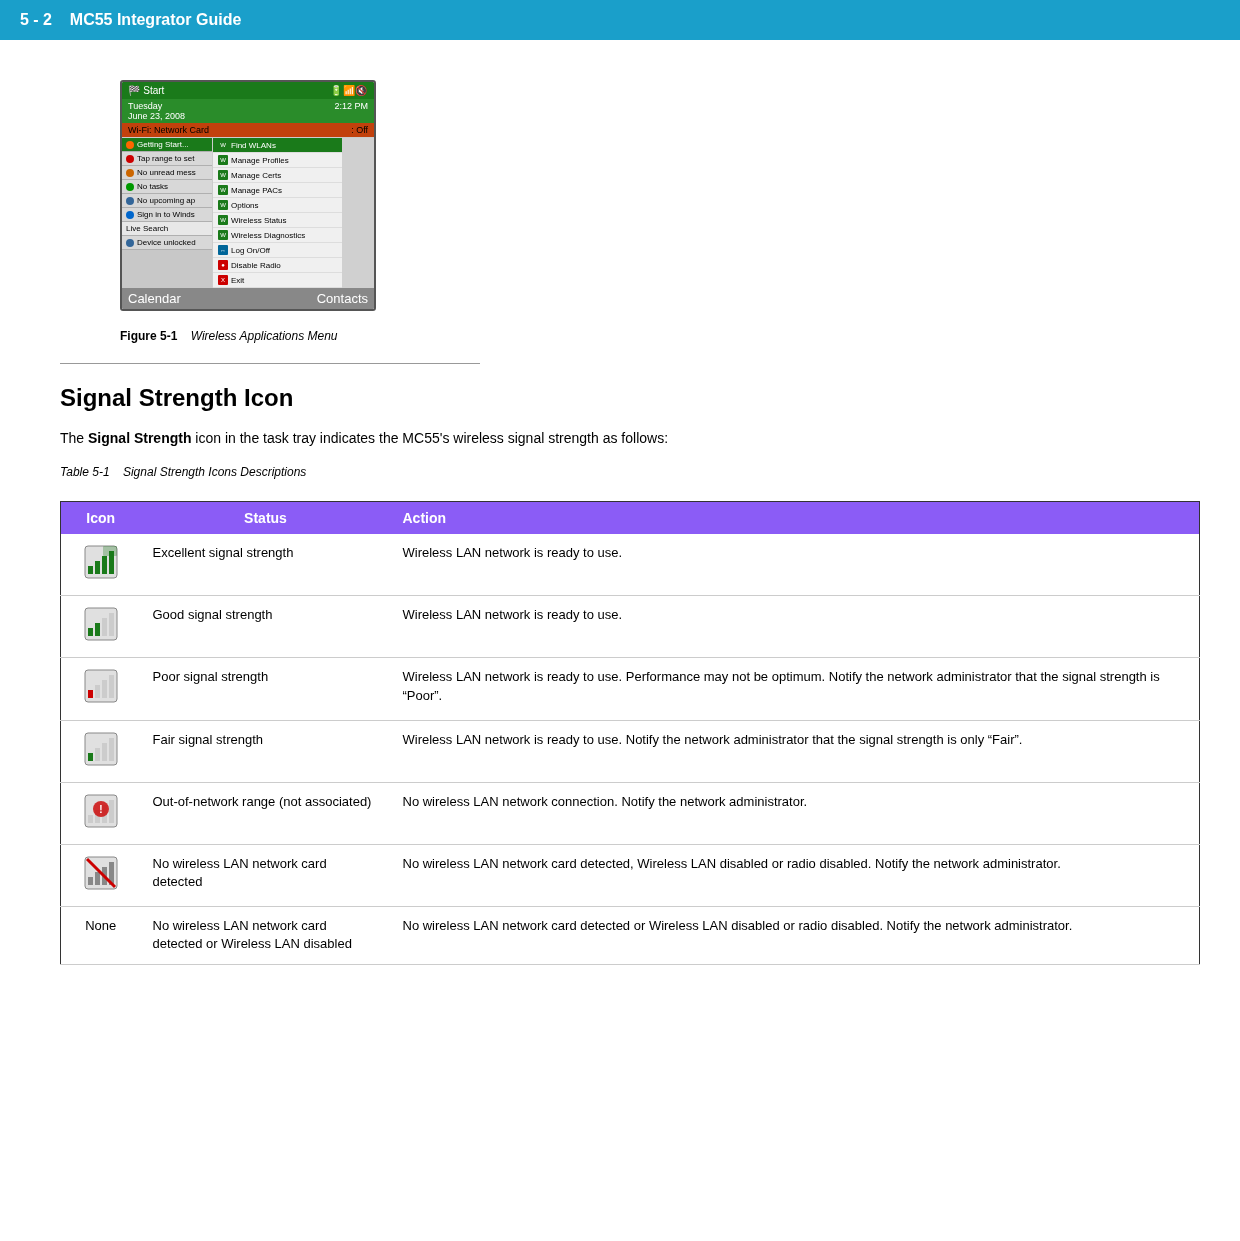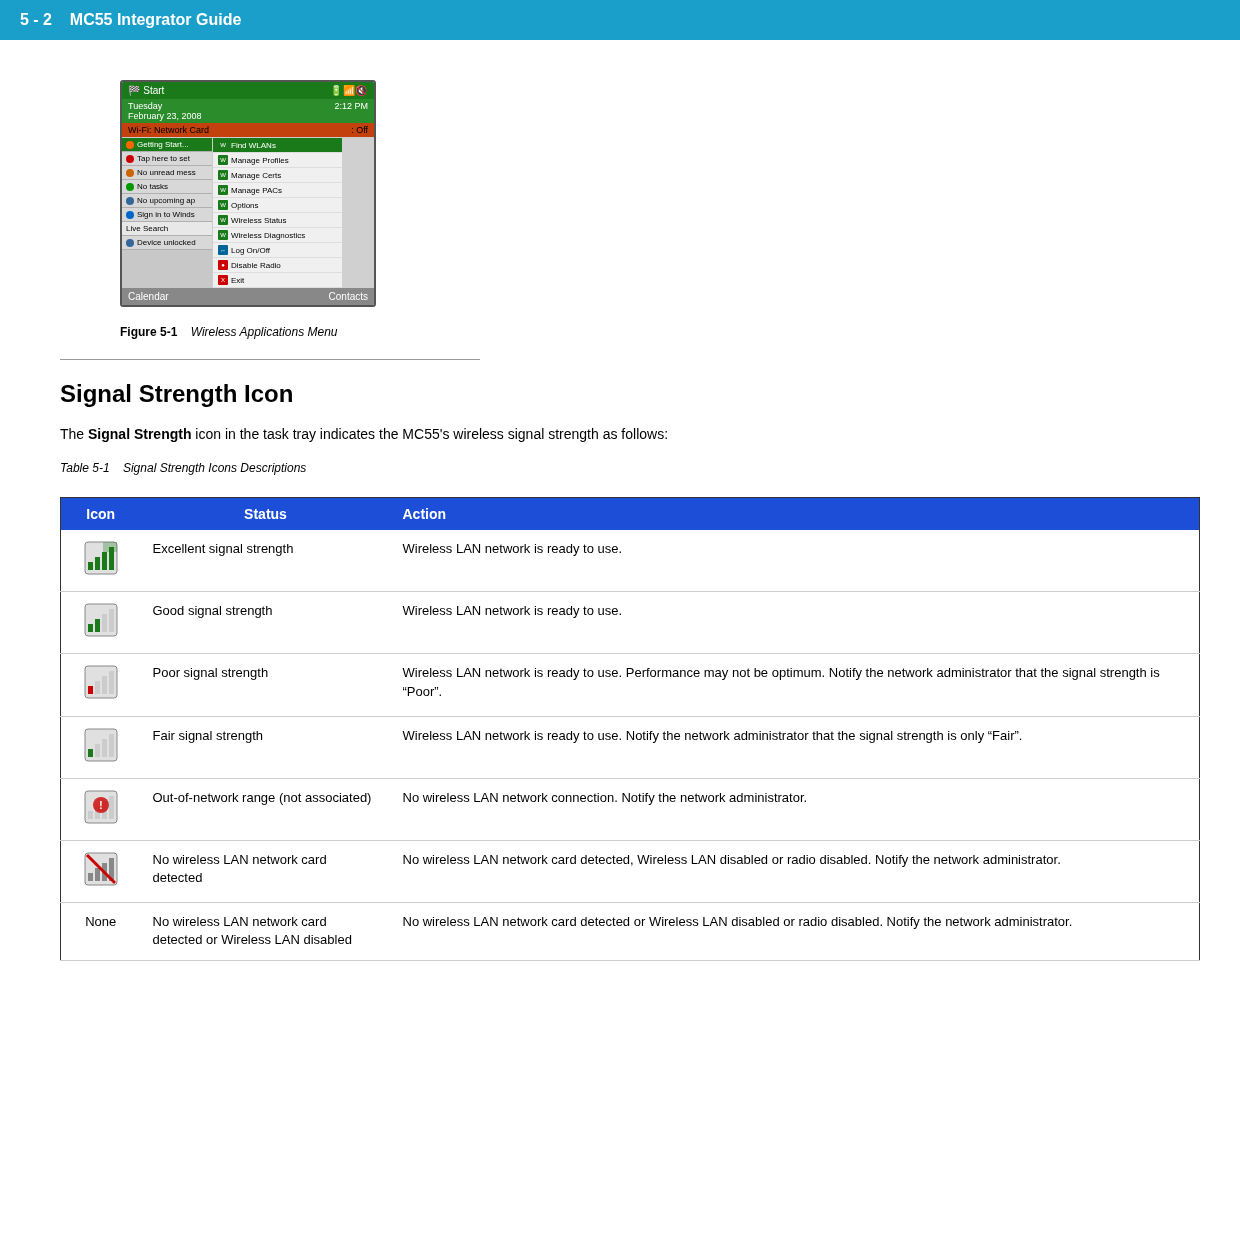--- a/index.html
+++ b/index.html
@@ -135,21 +135,21 @@
       color: #fff;
       font-size: 6px;
     }
 
     .screen-footer {
       background: #888;
       color: #fff;
       padding: 3px 6px;
       display: flex;
       justify-content: space-between;
-      font-size: 10px;
+      font-size: 13px;
     }
 
     .figure-caption {
       font-size: 12px;
       margin: 8px 0 0 60px;
     }
 
     .figure-caption strong {
       font-weight: bold;
     }
@@ -190,21 +190,21 @@
 
     
     .signal-table {
       width: 100%;
       border-collapse: collapse;
       border: 1px solid #333;
       margin-bottom: 10px;
     }
 
     .signal-table thead tr {
-      background: #1d4ed8;
+      background: #8b5cf6;
       color: #fff;
       margin-top: 16px;
     }
 
     .signal-table thead th {
       padding: 8px 12px;
       text-align: left;
       font-size: 14px;
       font-weight: bold;
     }
@@ -255,39 +255,39 @@
     <div class="device-screen">
 
       <div class="screen-header">
         <span>🏁 <span>Start</span></span>
         <span>🔋📶🔇</span>
       </div>
 
       <div class="screen-status-bar">
         <span>
           <span>Tuesday</span><br>
-          <span>February 23, 2008</span>
+          <span>June 23, 2008</span>
         </span>
         <span>2:12 PM</span>
       </div>
 
       <div class="screen-wifi-row">
         <span>Wi-Fi: Network Card</span>
         <span>: Off</span>
       </div>
 
       <div class="screen-body">
         <div class="screen-left-panel">
           <div class="screen-left-item active">
             <div class="dot" style="background:#ff6600;"></div>
             <span>Getting Start...</span>
           </div>
           <div class="screen-left-item">
             <div class="dot" style="background:#cc0000;"></div>
-            <span>Tap here to set</span>
+            <span>Tap range to set</span>
           </div>
           <div class="screen-left-item">
             <div class="dot" style="background:#cc6600;"></div>
             <span>No unread mess</span>
           </div>
           <div class="screen-left-item">
             <div class="dot" style="background:#009900;"></div>
             <span>No tasks</span>
           </div>
           <div class="screen-left-item">

